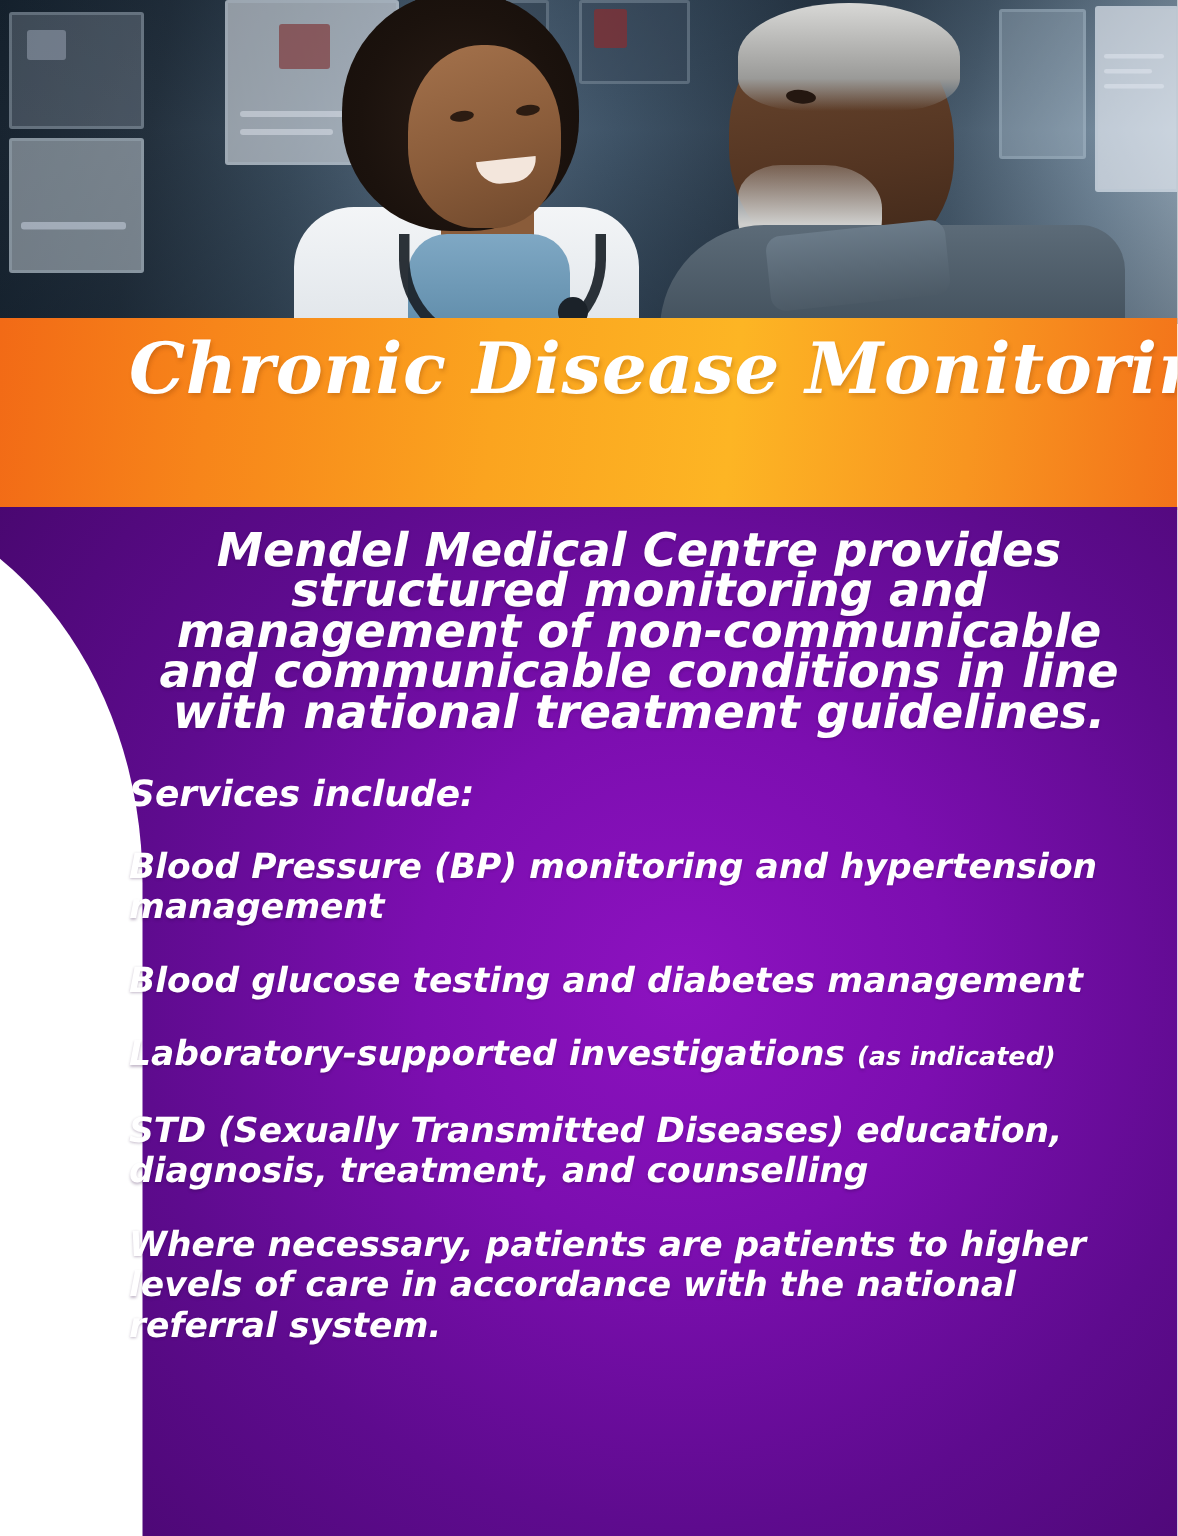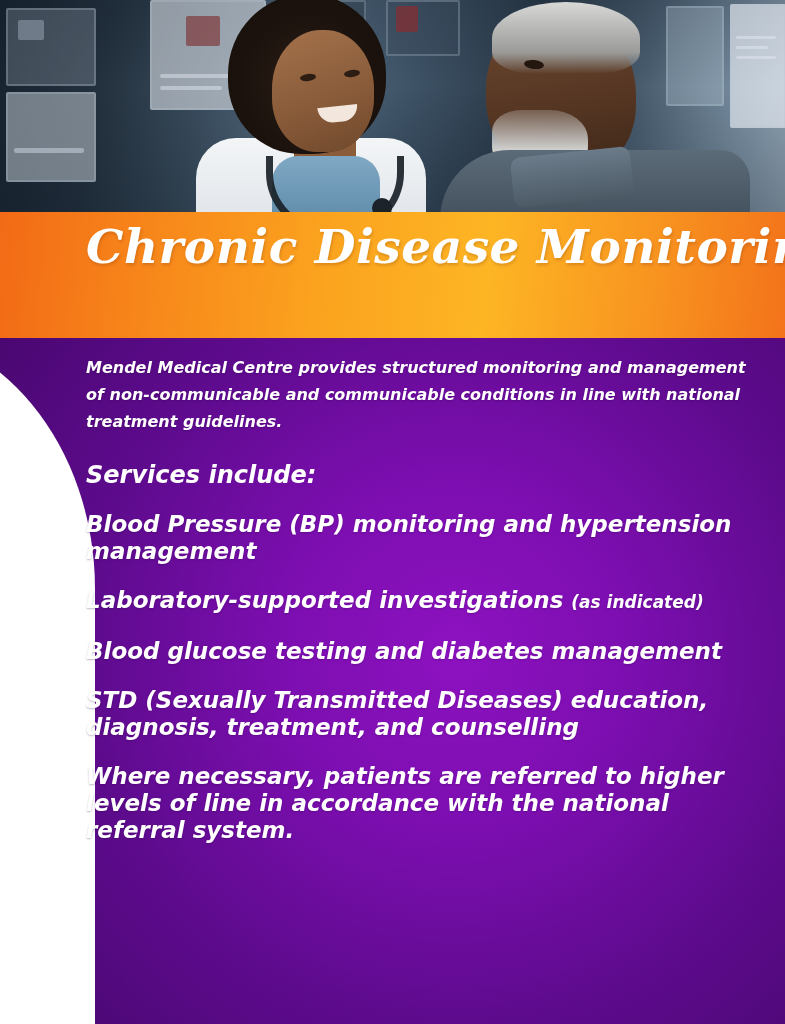--- a/index.html
+++ b/index.html
@@ -241,24 +241,25 @@
     left: 86px;
     top: 16px;
     width: 680px;
     color: #ffffff;
   }
 
   .intro {
     font-family: "DejaVu Sans", sans-serif;
     font-style: italic;
     font-weight: bold;
-    font-size: 16px;
+    font-size: 31px;
     line-height: 27px;
     margin: 0 0 26px 0;
     text-shadow: 0 1px 2px rgba(40,0,60,0.3);
+    text-align: center;
   }
   .services-head {
     font-family: "DejaVu Sans", sans-serif;
     font-style: italic;
     font-weight: bold;
     font-size: 24px;
     line-height: 28px;
     margin: 0 0 22px 0;
   }
   .svc {
@@ -339,24 +340,24 @@
   <div class="body-panel">
     <div class="notch"></div>
 
     <div class="content">
       <p class="intro">Mendel Medical Centre provides structured monitoring and management of non-communicable and communicable conditions in line with national treatment guidelines.</p>
 
       <p class="services-head">Services include:</p>
 
       <p class="svc"><span>Blood Pressure (BP) monitoring and hypertension management</span></p>
 
+      <p class="svc"><span>Blood glucose testing and diabetes management</span></p>
+
       <p class="svc"><span>Laboratory-supported investigations </span><span class="note">(as indicated)</span></p>
 
-      <p class="svc"><span>Blood glucose testing and diabetes management</span></p>
-
       <p class="svc"><span>STD (Sexually Transmitted Diseases) education, diagnosis, treatment, and counselling</span></p>
 
 
-      <p class="closing">Where necessary, patients are referred to higher levels of line in accordance with the national referral system.</p>
+      <p class="closing">Where necessary, patients are patients to higher levels of care in accordance with the national referral system.</p>
     </div>
   </div>
 
 </div>
 
 </body></html>

